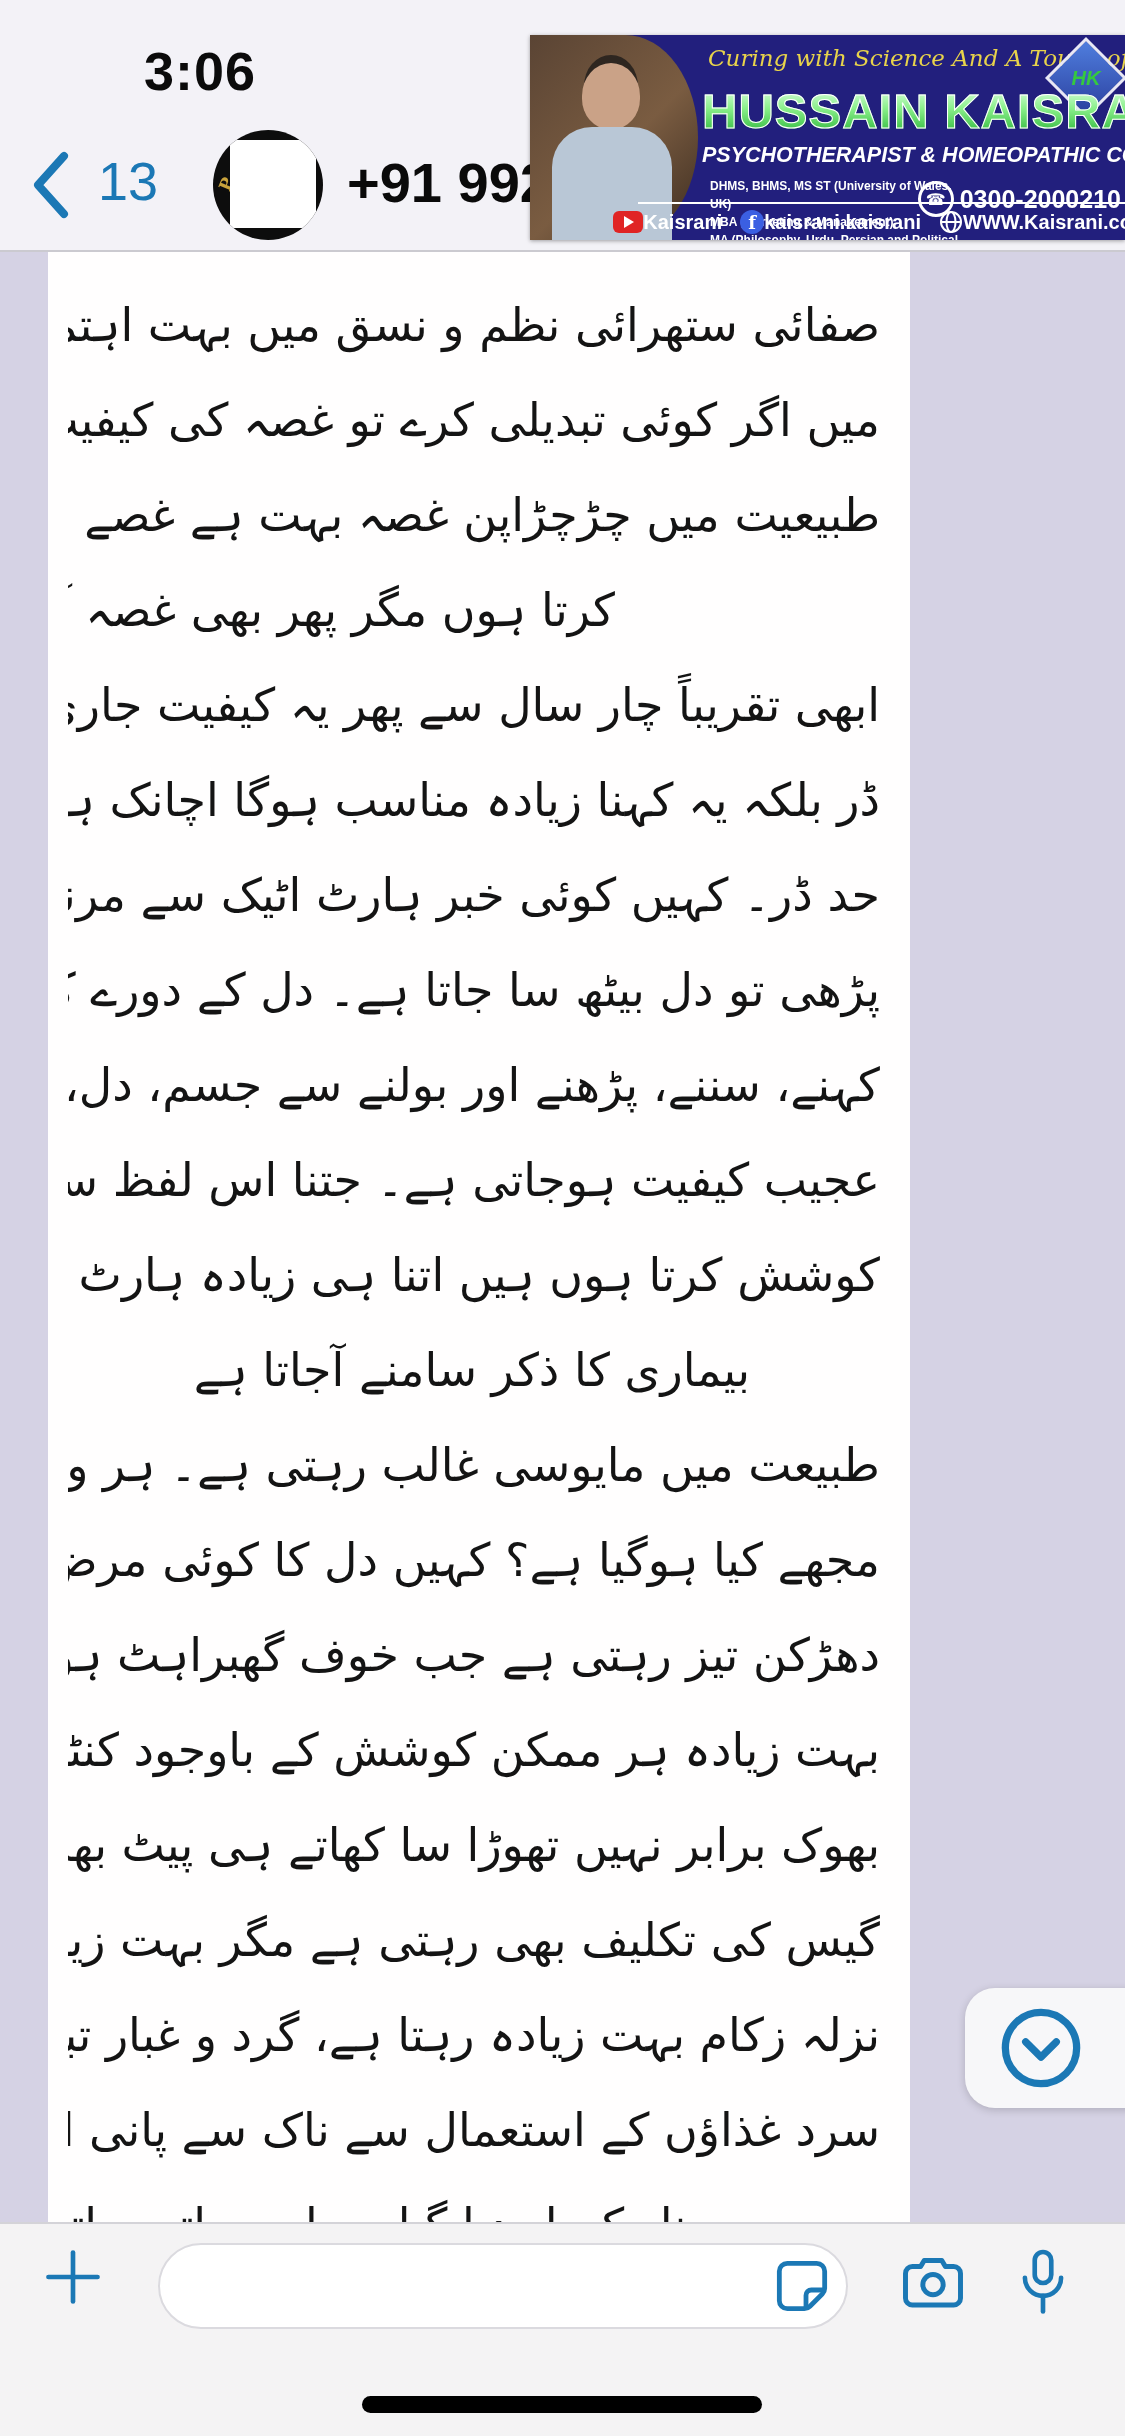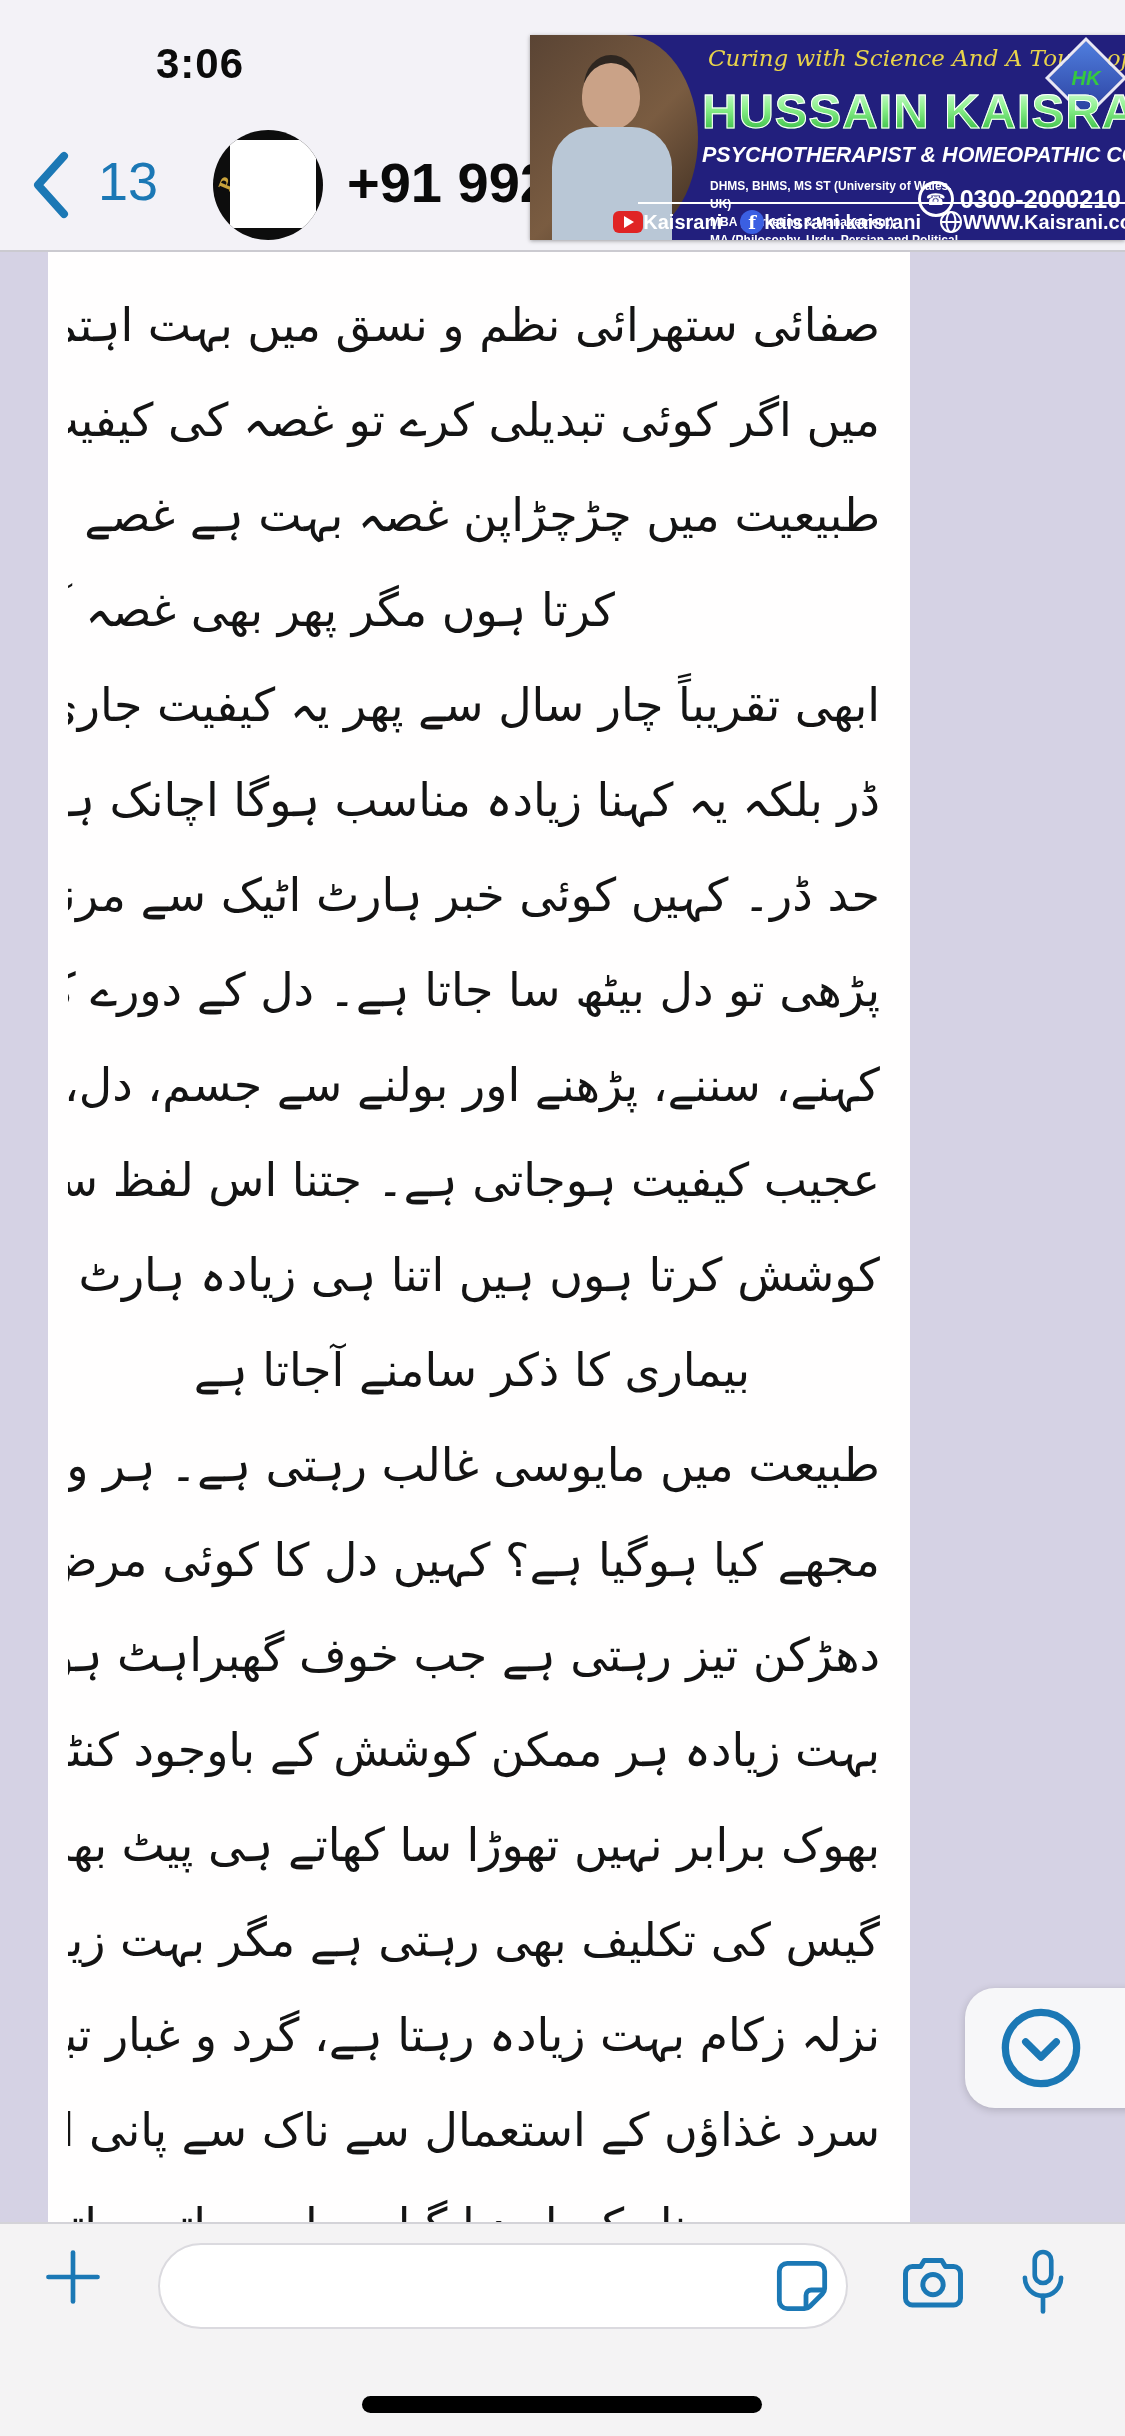--- a/index.html
+++ b/index.html
@@ -3,21 +3,21 @@
 <meta charset="utf-8">
 <style>
   html,body{margin:0;padding:0;background:#000;}
   .screen{position:relative;width:1125px;height:2436px;overflow:hidden;
           background:#d5d2e4;font-family:"Liberation Sans",sans-serif;}
 
   
   .header{position:absolute;left:0;top:0;width:1125px;height:250px;
           background:#f3f2f7;border-bottom:2px solid #cbcad0;z-index:3;}
   .time{position:absolute;left:130px;top:40px;width:140px;text-align:center;
-        font-size:42px;font-weight:bold;color:#0b0b0b;letter-spacing:1px;}
+        font-size:54px;font-weight:bold;color:#0b0b0b;letter-spacing:1px;}
   .back-area{position:absolute;left:28px;top:150px;display:flex;align-items:flex-start;gap:26px;}
   .back-count{font-size:54px;color:#1b78b5;}
   .avatar{position:absolute;left:213px;top:130px;width:110px;height:110px;border-radius:50%;
           background:#0d0d0d;overflow:hidden;}
   .avatar .ltr{position:absolute;color:#c9a33c;font-family:"DejaVu Serif",serif;
                font-size:17px;font-weight:bold;}
   .avatar .p{left:7px;top:44px;transform:rotate(-68deg);}
   .avatar .any{left:50%;bottom:8px;transform:translateX(-50%);letter-spacing:6px;font-size:15px;margin-top:22px;}
   .avatar .redact{position:absolute;left:17px;top:10px;width:86px;height:88px;background:#fff;}
   .contact-name{position:absolute;left:347px;top:150px;font-size:56px;font-weight:bold;

